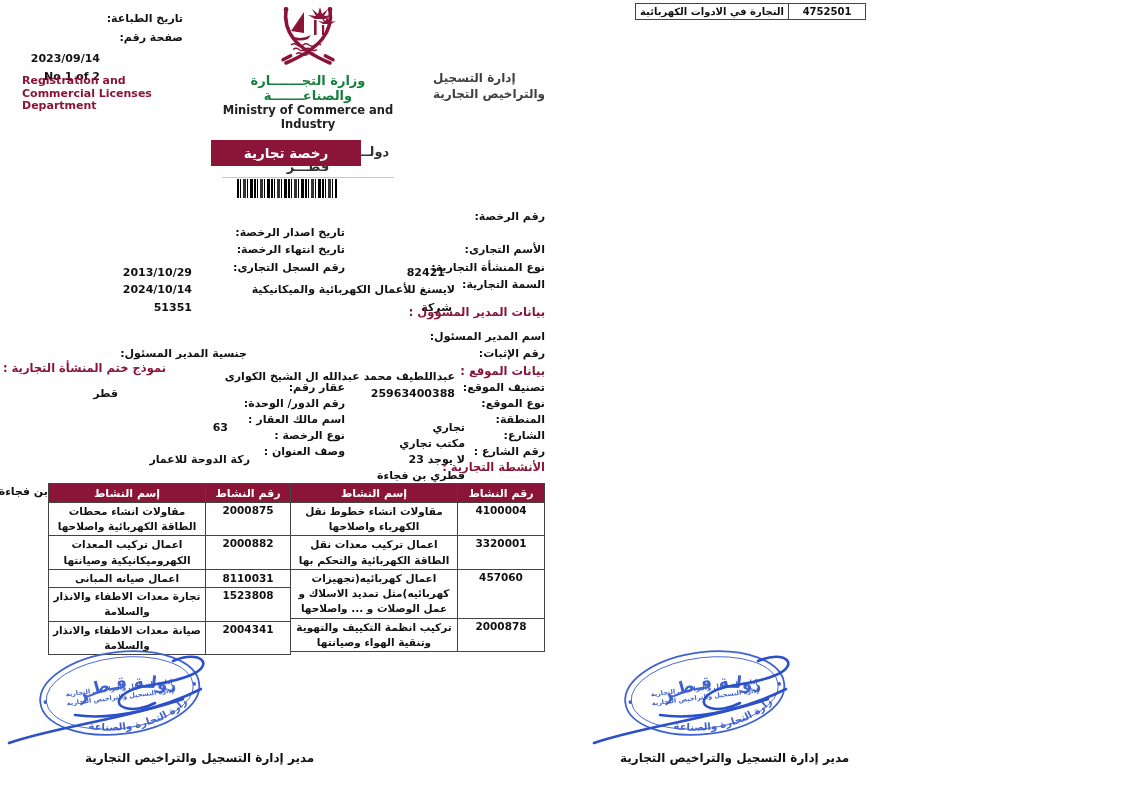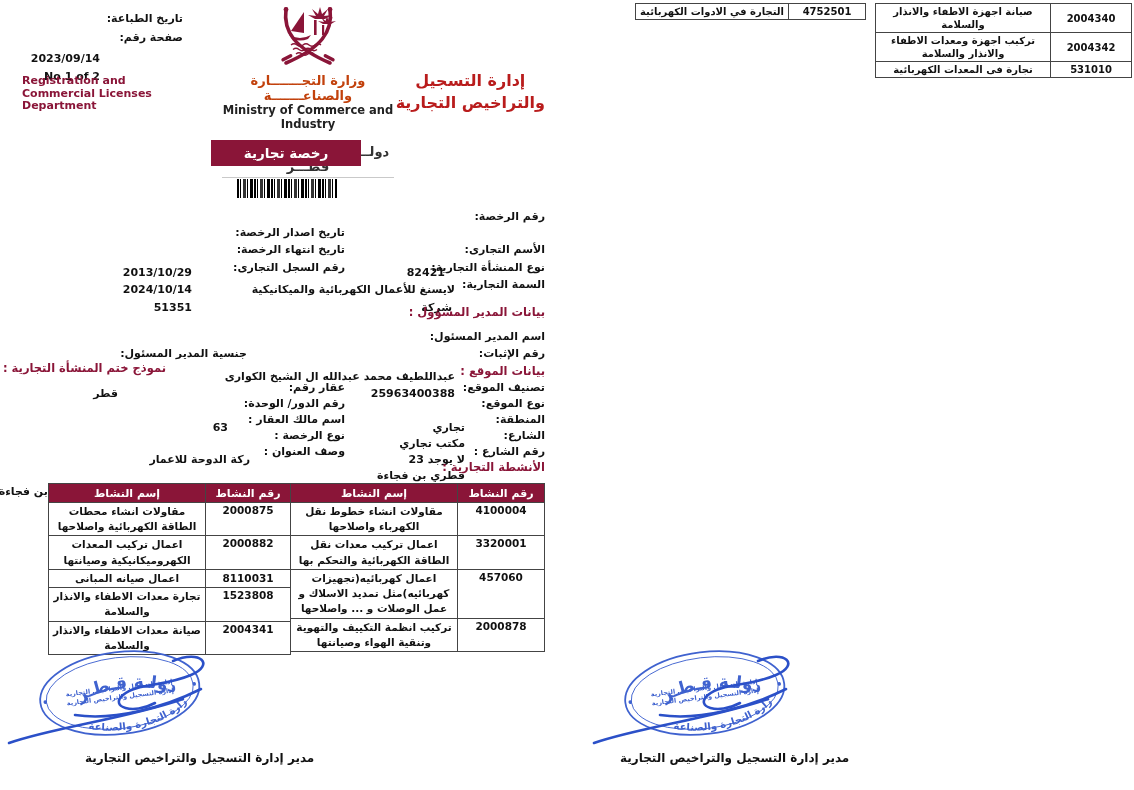--- a/index.html
+++ b/index.html
@@ -17,23 +17,23 @@
       #333 6px,#333 9px,#fff 9px,#fff 10px,#000 10px,#000 11px,#fff 11px,#fff 13px,
       #000 13px,#000 16px,#fff 16px,#fff 17px);}
   table.grid{border-collapse:collapse;position:absolute;font-weight:bold;background:#fff;}
   table.grid td,table.grid th{border:1px solid #444;text-align:center;vertical-align:middle;padding:1px 3px;}
   table.acts{font-size:10.5px;}
   table.acts th{background:#8A1538;color:#fff;font-size:11px;height:16px;}
   table.acts td.name{direction:rtl;line-height:1.45;font-weight:bold;}
   table.corner{font-size:10px;}
   table.corner td.name{direction:rtl;line-height:1.3;}
   .dept-en{color:#8A1538;font-weight:bold;font-size:11px;line-height:1.15;}
-  .dept-ar{color:#b91c1c;font-weight:bold;font-size:16px;line-height:1.35;text-align:center;}
+  .dept-ar{color:#404040;font-weight:bold;font-size:12px;line-height:1.35;text-align:left;}
   .logo-block{text-align:center;}
-  .ministry-ar{font-size:13px;font-weight:bold;color:#c2410c;margin-top:1px;}
+  .ministry-ar{font-size:13px;font-weight:bold;color:#15803d;margin-top:1px;}
   .ministry-en{font-size:11.5px;font-weight:bold;color:#222;}
   .state-line{font-size:13px;font-weight:bold;color:#333;margin-top:13px;}
   .state-line .dot{color:#8A1538;}
   .logo-rule{border-bottom:1px solid #c9c9c9;}
   .sig-caption{font-weight:bold;font-size:12px;white-space:nowrap;}
 </style>
 </head>
 <body>
 
 <div class="page">
@@ -86,36 +86,20 @@
 
   <table class="grid corner" style="top:3px;left:635px">
     <tbody>
         <tr>
       <td class="name" style="width:146px">التجارة في الادوات الكهربائية</td>
       <td style="width:70px">4752501</td>
     </tr>
   </tbody>
     </table>
 
-  <table class="grid corner" style="top:3px;left:875px">
-    <tbody>
-        <tr>
-      <td class="name" style="width:168px">صيانة اجهزة الاطفاء والانذار والسلامة</td>
-      <td style="width:74px">2004340</td>
-    </tr>
-    <tr>
-      <td class="name">تركيب اجهزة ومعدات الاطفاء والانذار والسلامة</td>
-      <td>2004342</td>
-    </tr>
-    <tr>
-      <td class="name">تجارة فى المعدات الكهربائية</td>
-      <td>531010</td>
-    </tr>
-  </tbody>
-    </table>
 
   <div class="abs banner rtl" style="top:140px;left:211px;width:150px;height:26px">رخصة تجارية</div>
   <div class="abs barcode" style="top:179px;left:237px;width:100px;height:19px"></div>
 
   <div class="abs lbl rtl" style="top:210px;right:589px">رقم الرخصة:</div>
   <div class="abs val" style="top:226px;right:689px">82421</div>
   <div class="abs lbl rtl" style="top:243px;right:589px">الأسم التجارى:</div>
   <div class="abs val rtl" style="top:243px;right:679px">لايسنغ للأعمال الكهربائية والميكانيكية</div>
   <div class="abs lbl rtl" style="top:261px;right:589px">نوع المنشأة التجارية:</div>
   <div class="abs val rtl" style="top:261px;right:682px">شركة</div>

